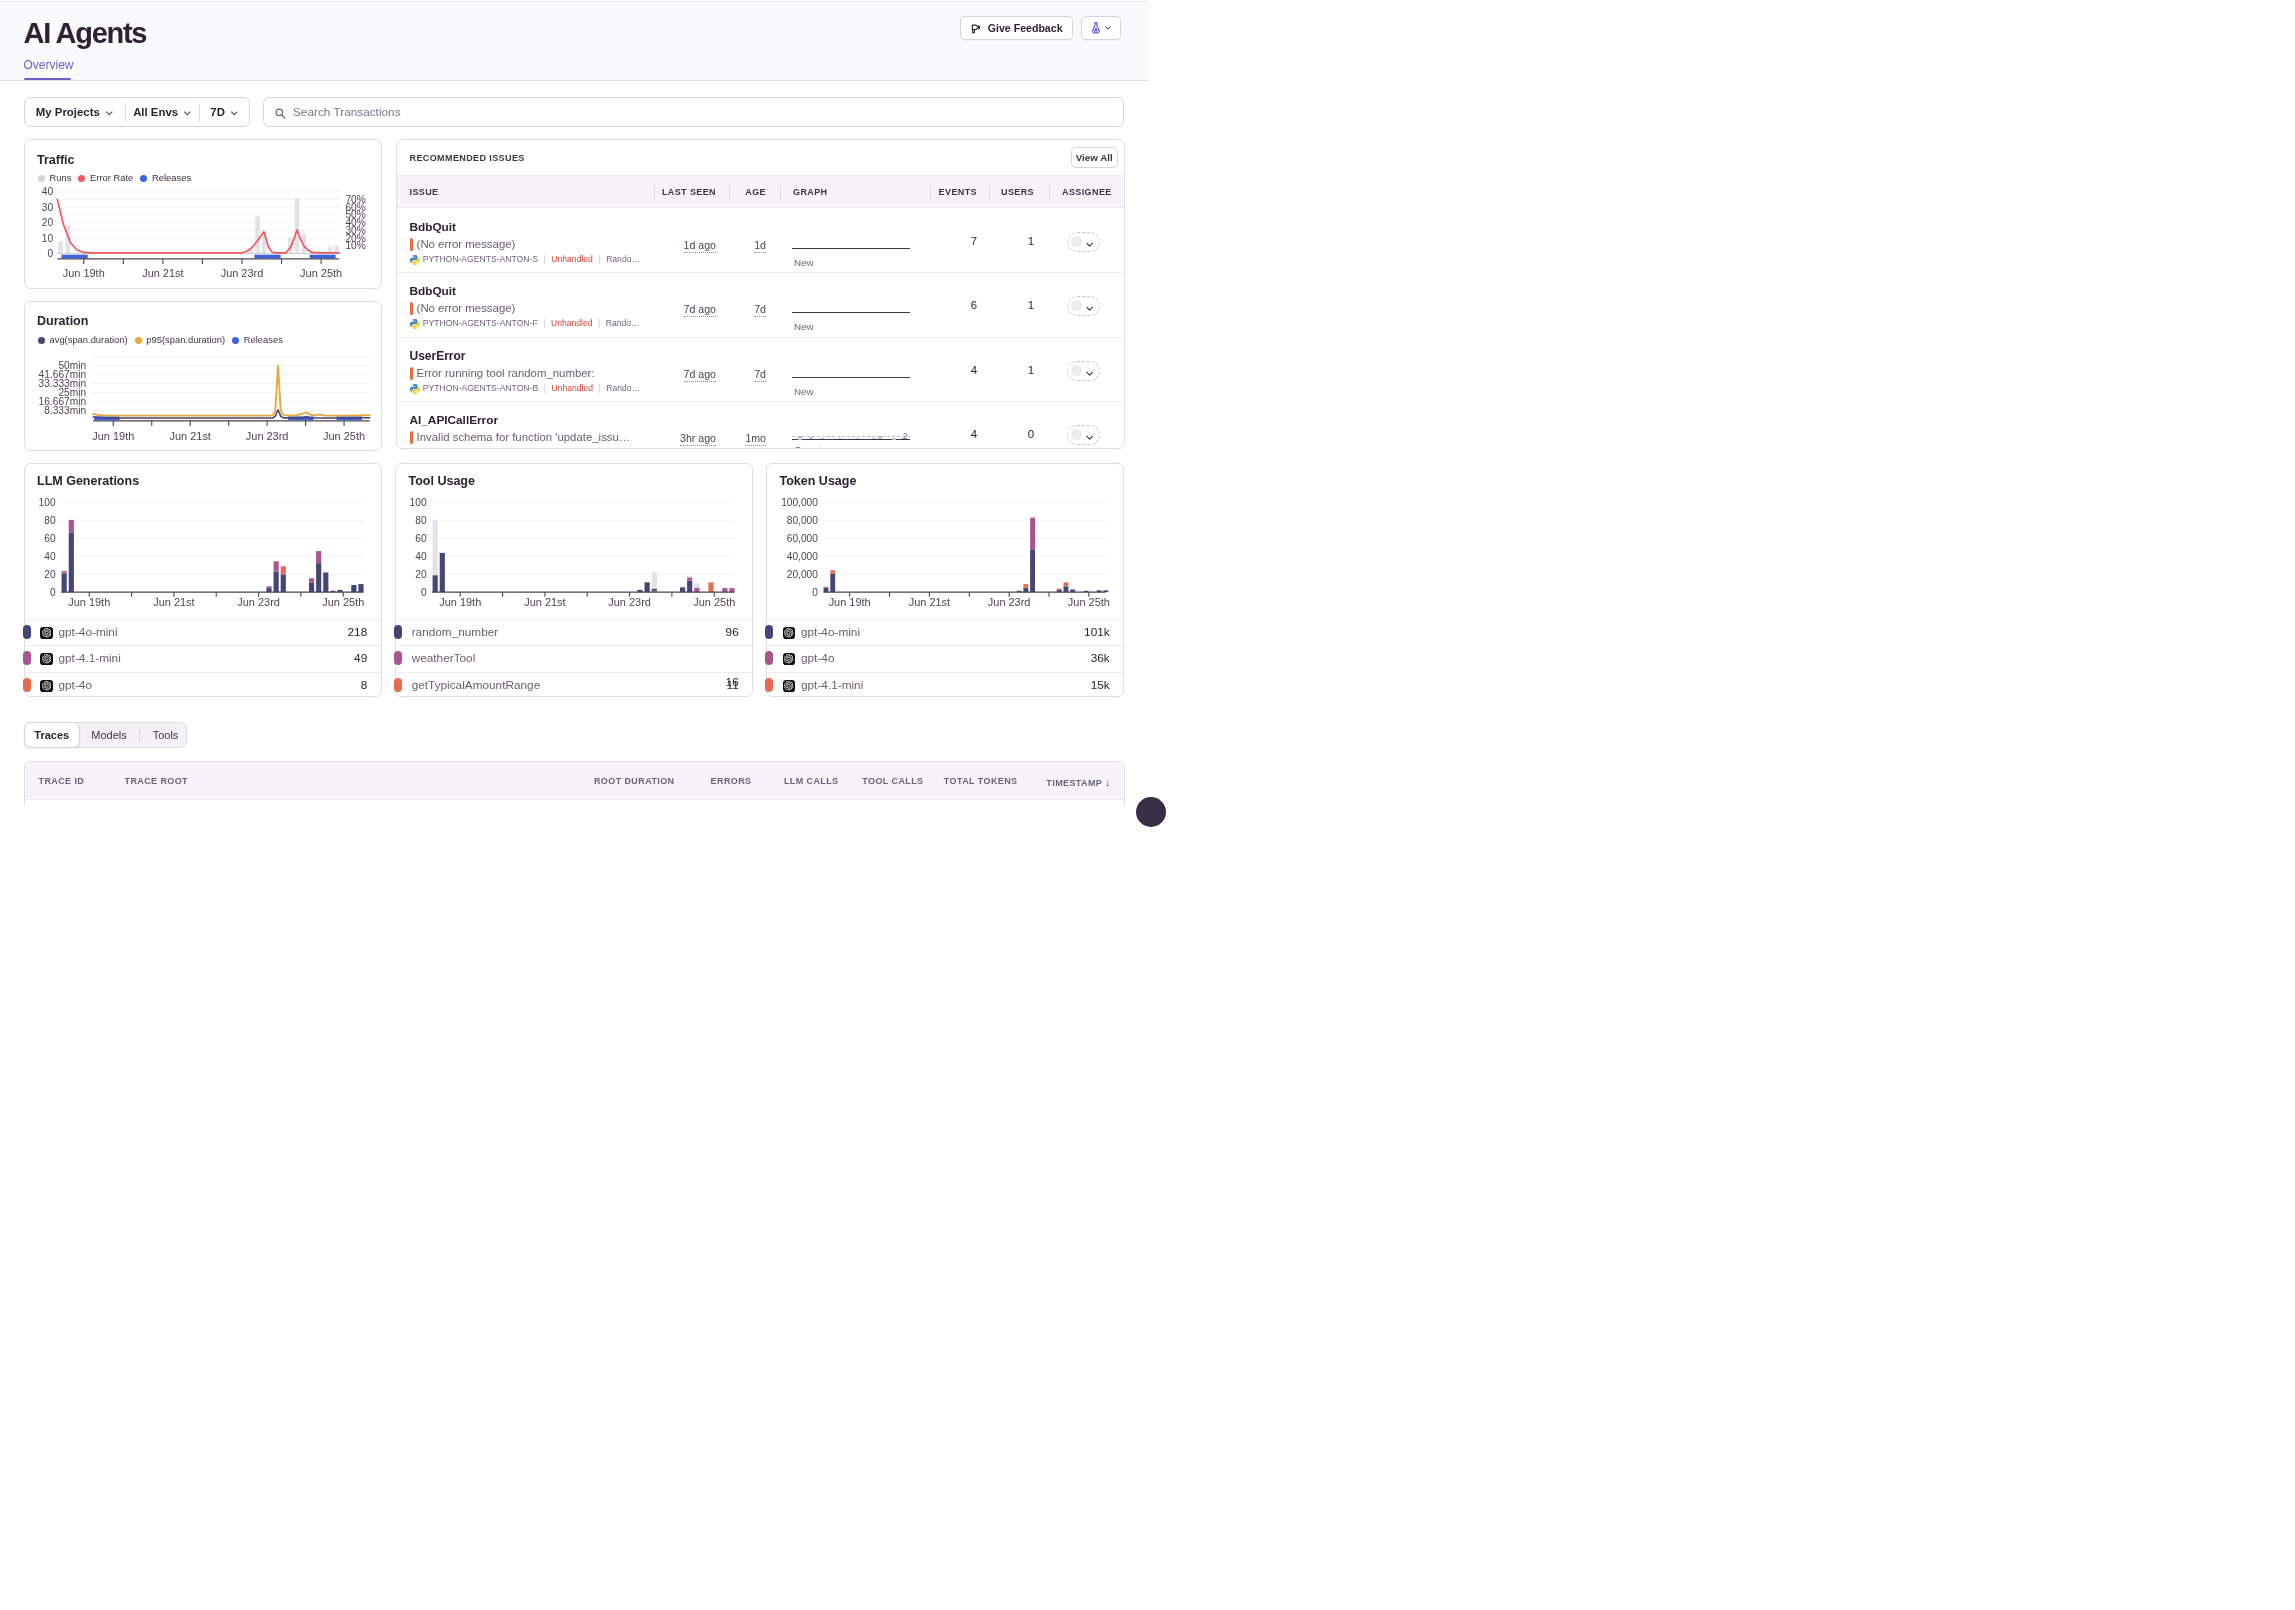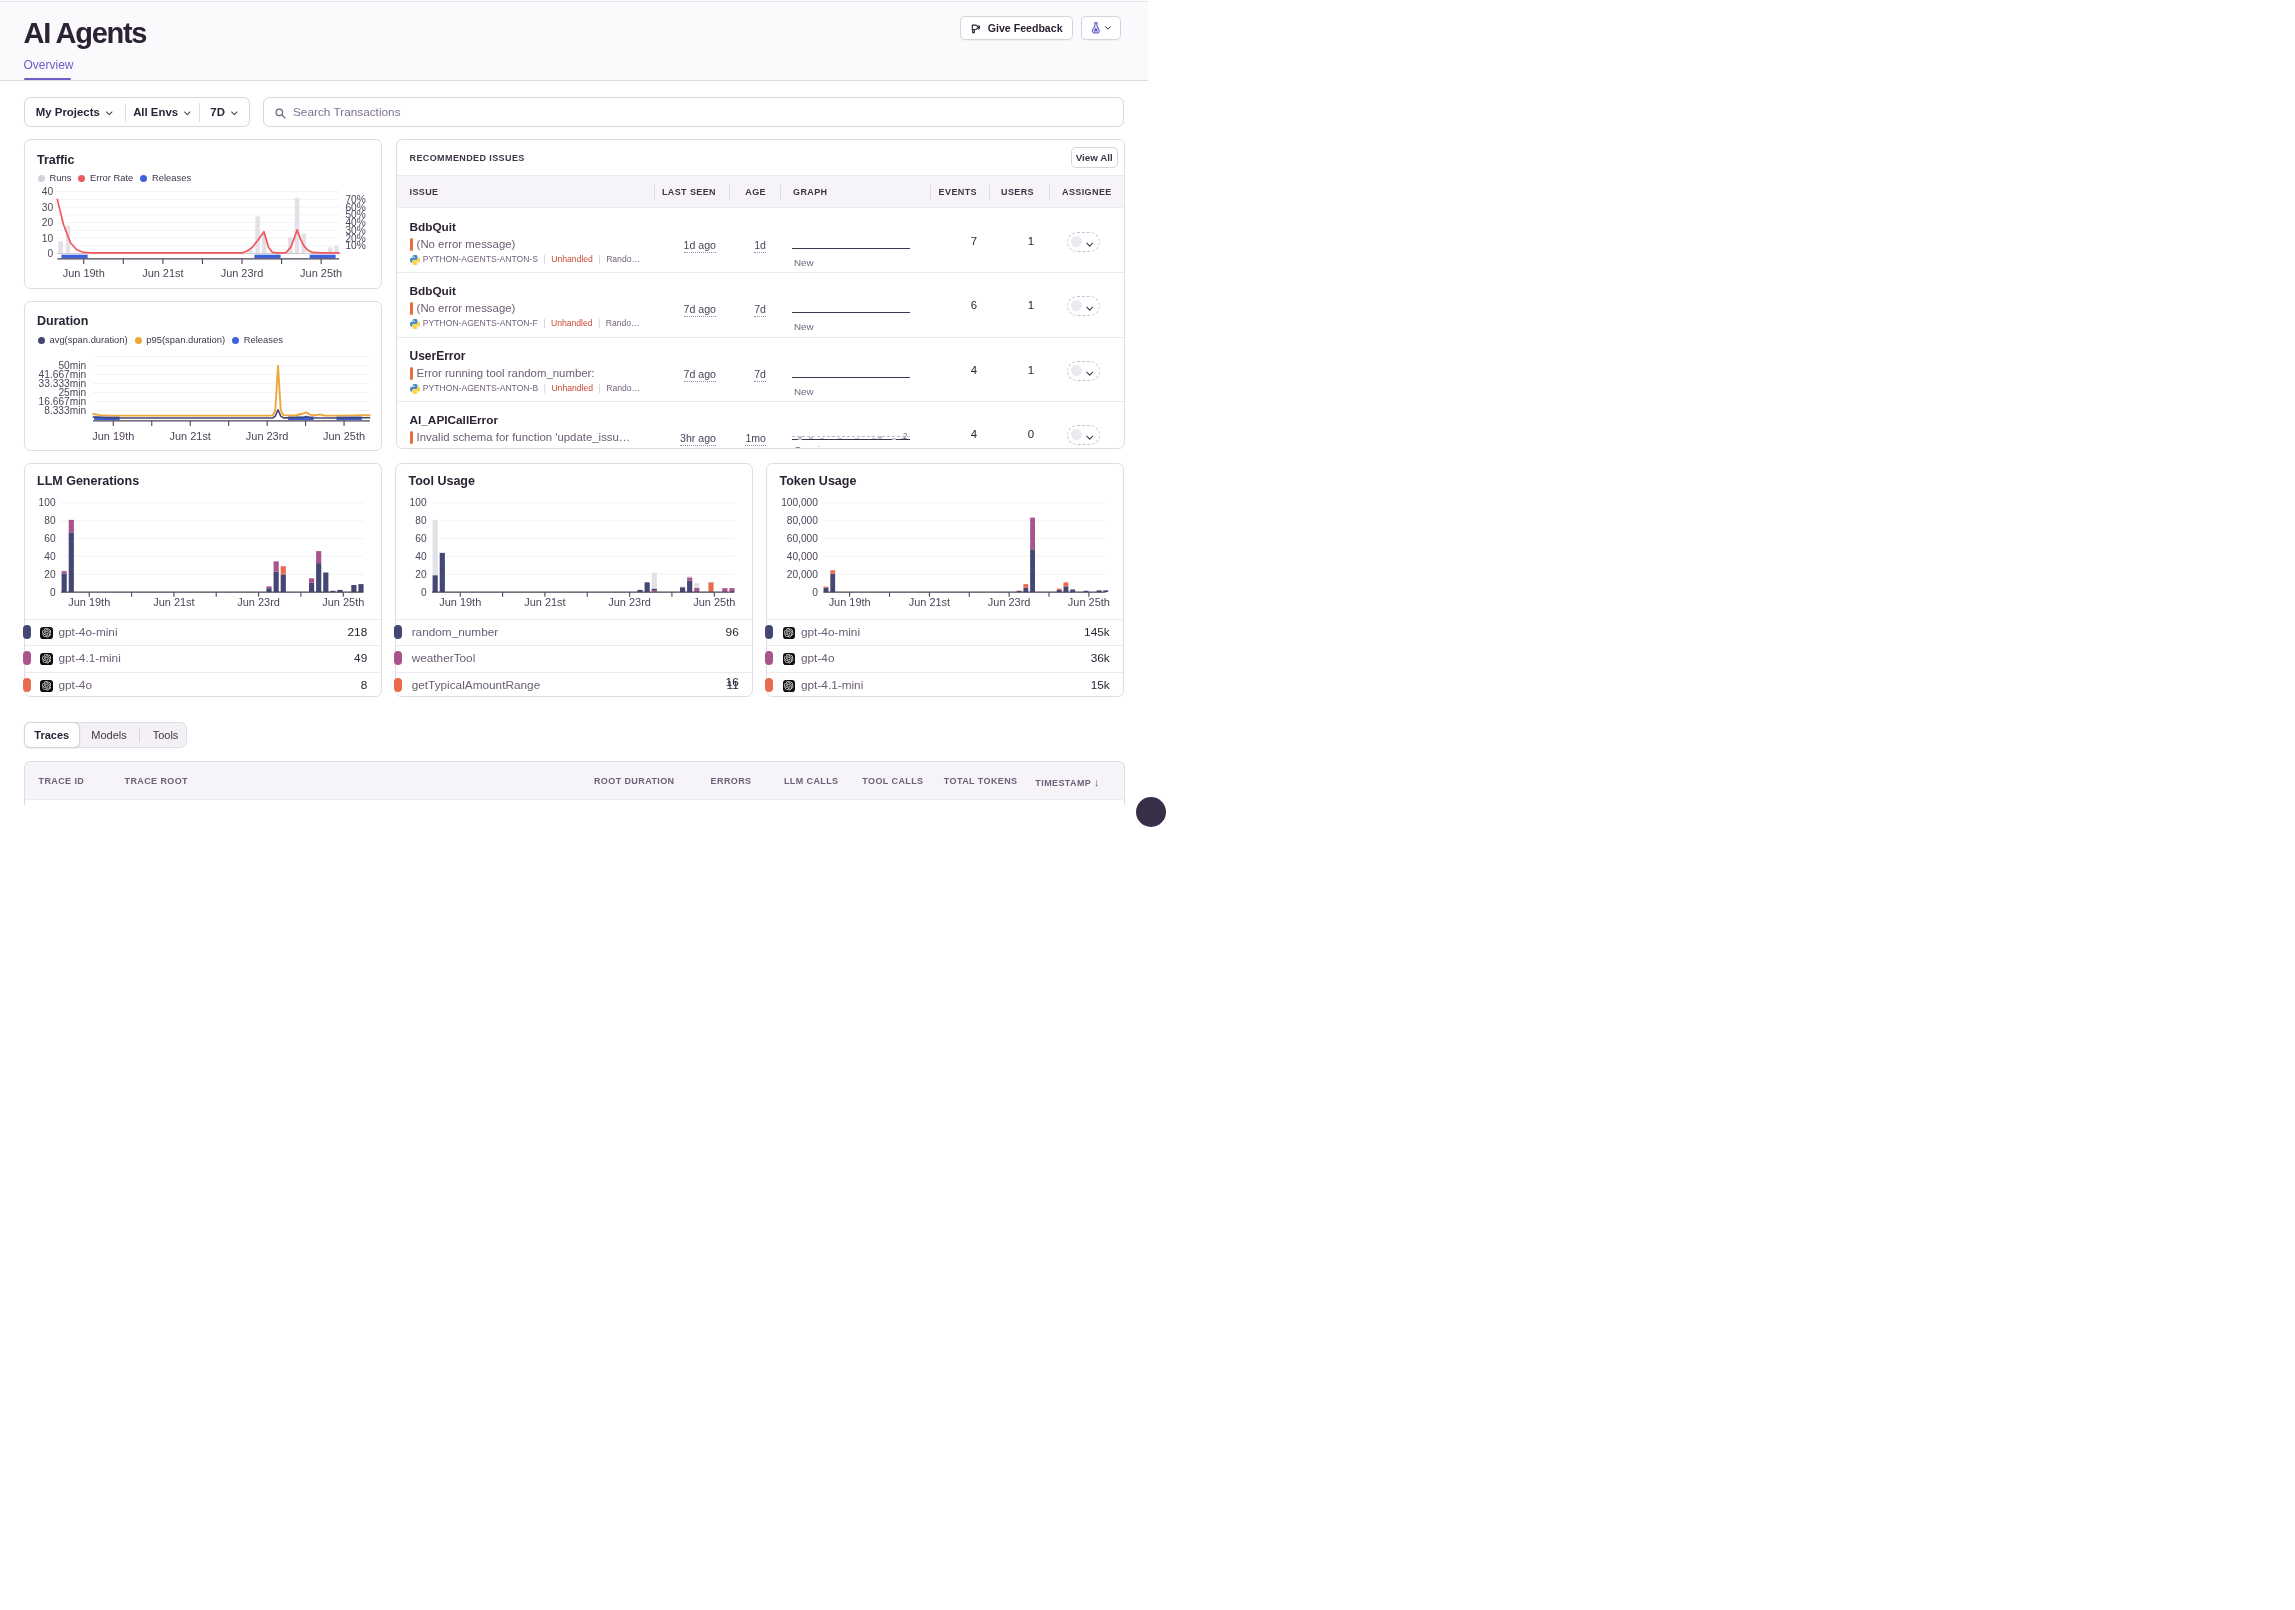--- a/index.html
+++ b/index.html
@@ -448,21 +448,21 @@
         <text x="309.1" y="181.5" text-anchor="middle" font-size="14" fill="#4e4459">Jun 23rd</text>
         <text x="410.9" y="181.5" text-anchor="middle" font-size="14" fill="#4e4459">Jun 25th</text>
       </svg></div>
     <div style="position:absolute;left:0;top:155px;width:100%;height:0;border-top:0.8px solid #edeaf1;"></div>
     <div style="position:absolute;left:0;top:155px;width:100%;height:26px;">
       <span style="position:absolute;left:-1.6px;top:6.3px;width:7.8px;height:13.3px;border-radius:3.9px;background:#444674;"></span>
       <span style="position:absolute;left:15.7px;top:6.3px;"><span style="display:inline-block;width:12.5px;height:12.5px;background:#0d0d0d;border-radius:3.1px;vertical-align:middle;position:relative;"><svg width="9.4" height="9.4" viewBox="0 0 24 24" style="position:absolute;left:1.6px;top:1.6px;" fill="#fff">
             <path d="M22.282 9.821a5.985 5.985 0 0 0-.516-4.91 6.046 6.046 0 0 0-6.51-2.9A6.065 6.065 0 0 0 4.981 4.18a5.985 5.985 0 0 0-3.998 2.9 6.046 6.046 0 0 0 .743 7.097 5.98 5.98 0 0 0 .51 4.911 6.051 6.051 0 0 0 6.515 2.9A5.985 5.985 0 0 0 13.26 24a6.056 6.056 0 0 0 5.772-4.206 5.99 5.99 0 0 0 3.997-2.9 6.056 6.056 0 0 0-.747-7.073zM13.26 22.43a4.476 4.476 0 0 1-2.876-1.04l.141-.081 4.779-2.758a.795.795 0 0 0 .392-.681v-6.737l2.02 1.168a.071.071 0 0 1 .038.052v5.583a4.504 4.504 0 0 1-4.494 4.494zM3.6 18.304a4.47 4.47 0 0 1-.535-3.014l.142.085 4.783 2.759a.771.771 0 0 0 .78 0l5.843-3.369v2.332a.08.08 0 0 1-.033.062L9.74 19.95a4.5 4.5 0 0 1-6.14-1.646zM2.34 7.896a4.485 4.485 0 0 1 2.366-1.973V11.6a.766.766 0 0 0 .388.676l5.815 3.355-2.02 1.168a.076.076 0 0 1-.071 0l-4.83-2.786A4.504 4.504 0 0 1 2.34 7.872zm16.597 3.855l-5.833-3.387L15.119 7.2a.076.076 0 0 1 .071 0l4.83 2.791a4.494 4.494 0 0 1-.676 8.105v-5.678a.79.79 0 0 0-.407-.667zm2.01-3.023l-.141-.085-4.774-2.782a.776.776 0 0 0-.785 0L9.409 9.23V6.897a.066.066 0 0 1 .028-.061l4.83-2.787a4.5 4.5 0 0 1 6.68 4.66zm-12.64 4.135l-2.02-1.164a.08.08 0 0 1-.038-.057V6.075a4.5 4.5 0 0 1 7.375-3.453l-.142.08L8.704 5.46a.795.795 0 0 0-.393.681zm1.097-2.365l2.602-1.5 2.607 1.5v3l-2.607 1.5-2.602-1.5z"></path>
           </svg></span></span>
       <span style="position:absolute;left:34px;top:5.9px;font-size:11.8px;color:#6a5d73;">gpt-4o-mini</span>
-      <span style="position:absolute;right:13.3px;top:5.9px;font-size:11.8px;color:#2b2233;">145k</span>
+      <span style="position:absolute;right:13.3px;top:5.9px;font-size:11.8px;color:#2b2233;">101k</span>
     </div>
     <div style="position:absolute;left:0;top:181px;width:100%;height:0;border-top:0.8px solid #edeaf1;"></div>
     <div style="position:absolute;left:0;top:181px;width:100%;height:26px;">
       <span style="position:absolute;left:-1.6px;top:6.3px;width:7.8px;height:13.3px;border-radius:3.9px;background:#a9548c;"></span>
       <span style="position:absolute;left:15.7px;top:6.3px;"><span style="display:inline-block;width:12.5px;height:12.5px;background:#0d0d0d;border-radius:3.1px;vertical-align:middle;position:relative;"><svg width="9.4" height="9.4" viewBox="0 0 24 24" style="position:absolute;left:1.6px;top:1.6px;" fill="#fff">
             <path d="M22.282 9.821a5.985 5.985 0 0 0-.516-4.91 6.046 6.046 0 0 0-6.51-2.9A6.065 6.065 0 0 0 4.981 4.18a5.985 5.985 0 0 0-3.998 2.9 6.046 6.046 0 0 0 .743 7.097 5.98 5.98 0 0 0 .51 4.911 6.051 6.051 0 0 0 6.515 2.9A5.985 5.985 0 0 0 13.26 24a6.056 6.056 0 0 0 5.772-4.206 5.99 5.99 0 0 0 3.997-2.9 6.056 6.056 0 0 0-.747-7.073zM13.26 22.43a4.476 4.476 0 0 1-2.876-1.04l.141-.081 4.779-2.758a.795.795 0 0 0 .392-.681v-6.737l2.02 1.168a.071.071 0 0 1 .038.052v5.583a4.504 4.504 0 0 1-4.494 4.494zM3.6 18.304a4.47 4.47 0 0 1-.535-3.014l.142.085 4.783 2.759a.771.771 0 0 0 .78 0l5.843-3.369v2.332a.08.08 0 0 1-.033.062L9.74 19.95a4.5 4.5 0 0 1-6.14-1.646zM2.34 7.896a4.485 4.485 0 0 1 2.366-1.973V11.6a.766.766 0 0 0 .388.676l5.815 3.355-2.02 1.168a.076.076 0 0 1-.071 0l-4.83-2.786A4.504 4.504 0 0 1 2.34 7.872zm16.597 3.855l-5.833-3.387L15.119 7.2a.076.076 0 0 1 .071 0l4.83 2.791a4.494 4.494 0 0 1-.676 8.105v-5.678a.79.79 0 0 0-.407-.667zm2.01-3.023l-.141-.085-4.774-2.782a.776.776 0 0 0-.785 0L9.409 9.23V6.897a.066.066 0 0 1 .028-.061l4.83-2.787a4.5 4.5 0 0 1 6.68 4.66zm-12.64 4.135l-2.02-1.164a.08.08 0 0 1-.038-.057V6.075a4.5 4.5 0 0 1 7.375-3.453l-.142.08L8.704 5.46a.795.795 0 0 0-.393.681zm1.097-2.365l2.602-1.5 2.607 1.5v3l-2.607 1.5-2.602-1.5z"></path>
           </svg></span></span>
       <span style="position:absolute;left:34px;top:5.9px;font-size:11.8px;color:#6a5d73;">gpt-4o</span>
       <span style="position:absolute;right:13.3px;top:5.9px;font-size:11.8px;color:#2b2233;">36k</span>
     </div>
@@ -484,15 +484,15 @@
   </div>
 <div class="abs" style="left:23.5px;top:761px;width:1101px;height:44px;border:0.8px solid #e0dce5;border-bottom:none;border-radius:6.3px 6.3px 0 0;background:#fff;overflow:hidden;">
     <div style="position:absolute;left:0;top:0;width:100%;height:38px;background:#f6f4f8;border-bottom:0.8px solid #edeaf1;"></div>
     <span style="position:absolute;top:14px;font-size:9px;font-weight:700;letter-spacing:0.4px;color:#6d6079;left:14px;">TRACE ID</span>
     <span style="position:absolute;top:14px;font-size:9px;font-weight:700;letter-spacing:0.4px;color:#6d6079;left:100px;">TRACE ROOT</span>
     <span style="position:absolute;top:14px;font-size:9px;font-weight:700;letter-spacing:0.4px;color:#6d6079;right:449px;">ROOT DURATION</span>
     <span style="position:absolute;top:14px;font-size:9px;font-weight:700;letter-spacing:0.4px;color:#6d6079;right:372px;">ERRORS</span>
     <span style="position:absolute;top:14px;font-size:9px;font-weight:700;letter-spacing:0.4px;color:#6d6079;right:285px;">LLM CALLS</span>
     <span style="position:absolute;top:14px;font-size:9px;font-weight:700;letter-spacing:0.4px;color:#6d6079;right:200px;">TOOL CALLS</span>
     <span style="position:absolute;top:14px;font-size:9px;font-weight:700;letter-spacing:0.4px;color:#6d6079;right:106px;">TOTAL TOKENS</span>
-    <span style="position:absolute;top:14px;font-size:9px;font-weight:700;letter-spacing:0.4px;color:#6d6079;right:24px;">TIMESTAMP <span style="font-size:11px;letter-spacing:0;">↓</span></span>
+    <span style="position:absolute;top:14px;font-size:9px;font-weight:700;letter-spacing:0.4px;color:#6d6079;right:13px;">TIMESTAMP <span style="font-size:11px;letter-spacing:0;">↓</span></span>
   </div>
 <div class="abs" style="left:1136px;top:797px;width:30px;height:30px;border-radius:50%;background:#362f47;"></div>
 
 </body></html>

